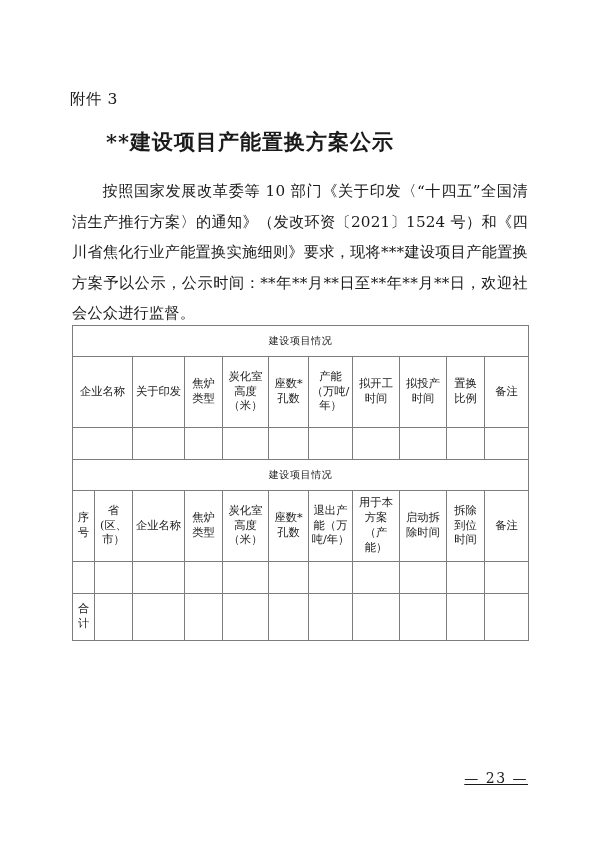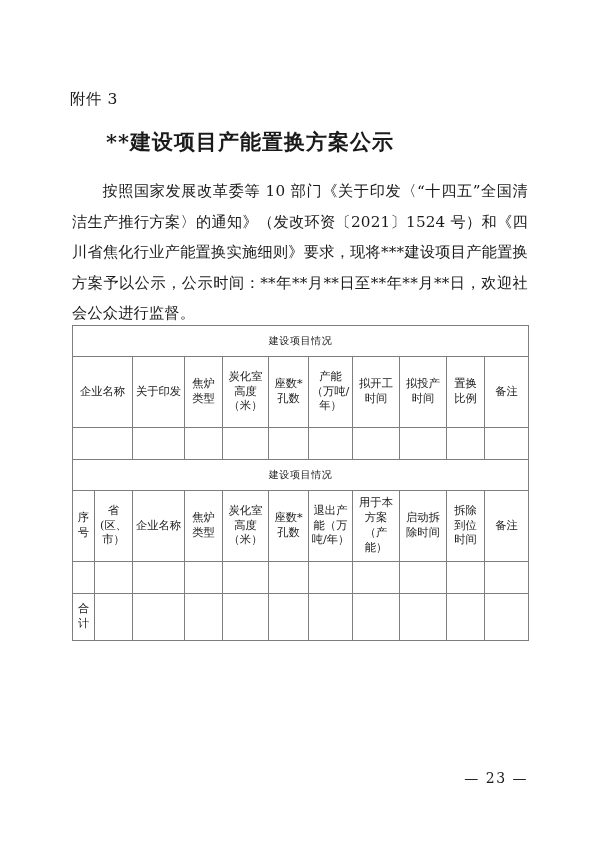--- a/index.html
+++ b/index.html
@@ -118,20 +118,21 @@
   }
 
   
   .page-number {
     position: absolute;
     right: 72px;
     top: 770px;
     font-size: 14px;
     letter-spacing: 1.5px;
     white-space: nowrap;
+    text-decoration: underline;
   }
 </style>
 </head>
 <body>
 
 <div class="page">
 
   <div class="attach-label">附件 3</div>
 
   <div class="doc-title">**建设项目产能置换方案公示</div>

